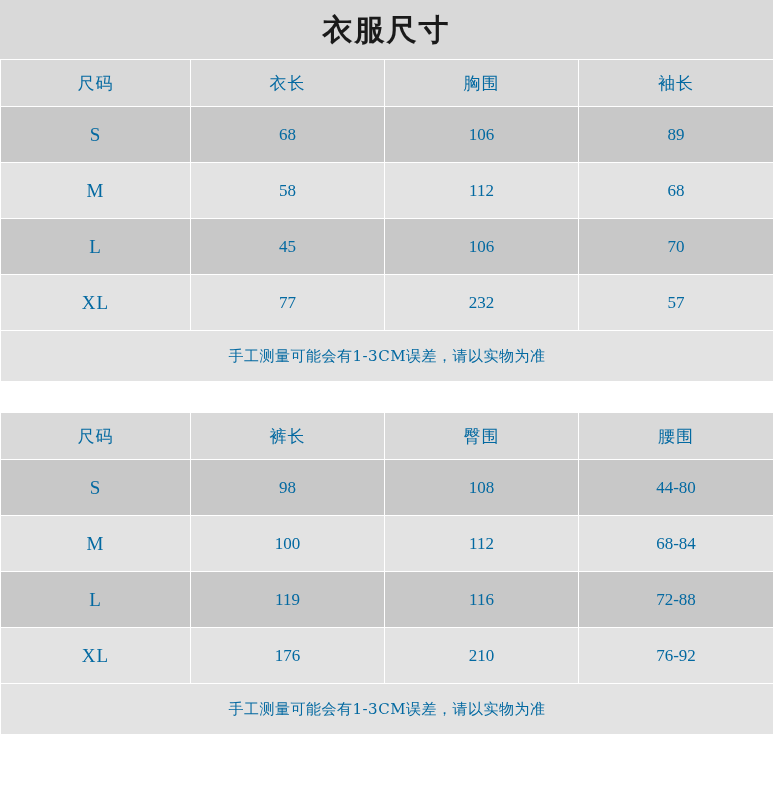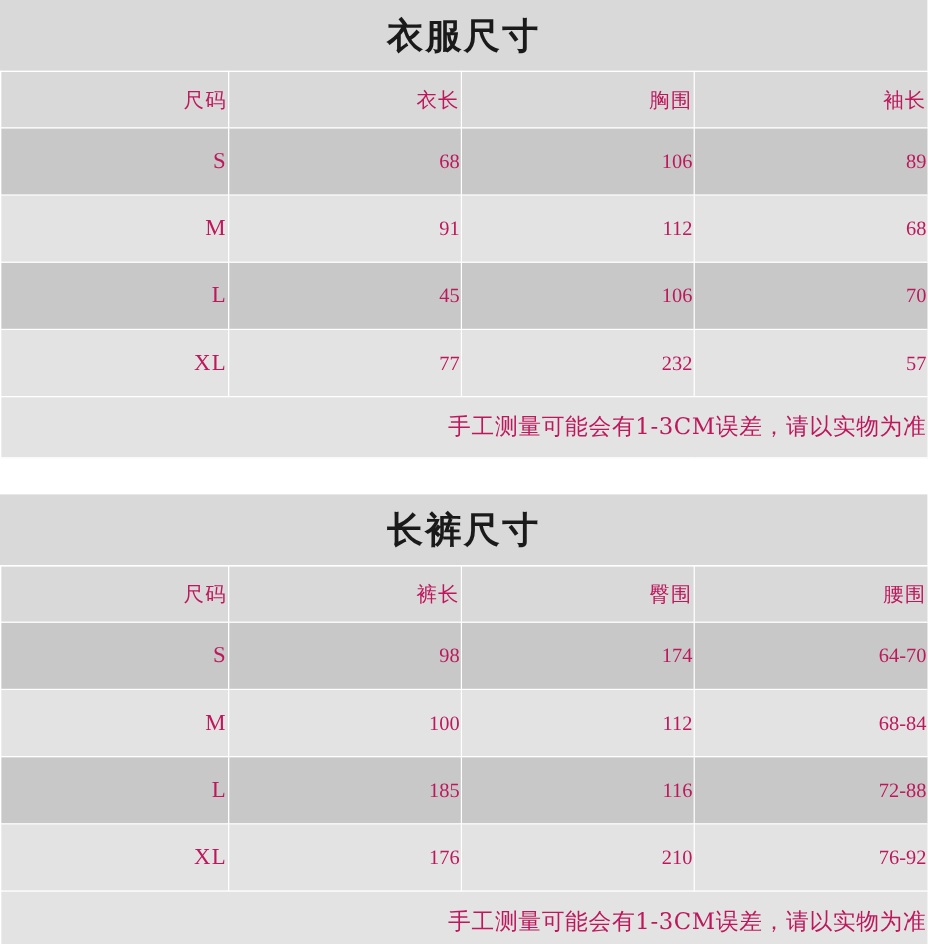--- a/index.html
+++ b/index.html
@@ -34,24 +34,24 @@
     color: #1a1a1a;
     font-family: "DejaVu Serif", "Liberation Serif", serif;
   }
   table {
     border-collapse: collapse;
     width: 773px;
     table-layout: fixed;
   }
   table td {
     border: 1px solid #ffffff;
-    text-align: right;
+    text-align: center;
     vertical-align: middle;
     font-size: 17px;
-    color: #be185d;
+    color: #0369a1;
     font-family: "Liberation Serif", serif;
   }
   tr.header-row td {
     background: #d9d9d9;
     height: 44px;
     font-size: 17px;
     font-weight: normal;
     letter-spacing: 1px;
     font-family: "DejaVu Serif", "Liberation Serif", serif;
   }
@@ -64,21 +64,21 @@
     height: 53px;
   }
   td.size-cell {
     font-size: 19px;
     letter-spacing: 1px;
     font-family: "Liberation Serif", serif;
   }
   .note-row td {
     background: #e3e3e3;
     height: 48px;
-    font-size: 19px;
+    font-size: 15px;
     letter-spacing: 0.5px;
     font-family: "DejaVu Serif", "Liberation Serif", serif;
   }
   .gap {
     height: 30px;
     background: #ffffff;
     width: 773px;
   }
   .col-1 { width: 190px; }
   .col-2 { width: 194px; }
@@ -107,21 +107,21 @@
           <td>袖长</td>
         </tr>
         <tr class="row-dark">
           <td class="size-cell">S</td>
           <td>68</td>
           <td>106</td>
           <td>89</td>
         </tr>
         <tr class="row-light">
           <td class="size-cell">M</td>
-          <td>91</td>
+          <td>58</td>
           <td>112</td>
           <td>68</td>
         </tr>
         <tr class="row-dark">
           <td class="size-cell">L</td>
           <td>45</td>
           <td>106</td>
           <td>70</td>
         </tr>
         <tr class="row-light">
@@ -133,50 +133,49 @@
         <tr class="note-row">
           <td colspan="4">手工测量可能会有1-3CM误差，请以实物为准</td>
         </tr>
       </tbody>
     </table>
   </div>
 
   <div class="gap"></div>
 
   <div class="size-table">
-    <div class="table-title">长裤尺寸</div>
     <table>
       <colgroup>
         <col class="col-1">
           <col class="col-2">
           <col class="col-3">
           <col class="col-4">
       </colgroup>
       <tbody>
         <tr class="header-row">
           <td>尺码</td>
           <td>裤长</td>
           <td>臀围</td>
           <td>腰围</td>
         </tr>
         <tr class="row-dark">
           <td class="size-cell">S</td>
           <td>98</td>
-          <td>174</td>
-          <td>64-70</td>
+          <td>108</td>
+          <td>44-80</td>
         </tr>
         <tr class="row-light">
           <td class="size-cell">M</td>
           <td>100</td>
           <td>112</td>
           <td>68-84</td>
         </tr>
         <tr class="row-dark">
           <td class="size-cell">L</td>
-          <td>185</td>
+          <td>119</td>
           <td>116</td>
           <td>72-88</td>
         </tr>
         <tr class="row-light">
           <td class="size-cell">XL</td>
           <td>176</td>
           <td>210</td>
           <td>76-92</td>
         </tr>
         <tr class="note-row">

